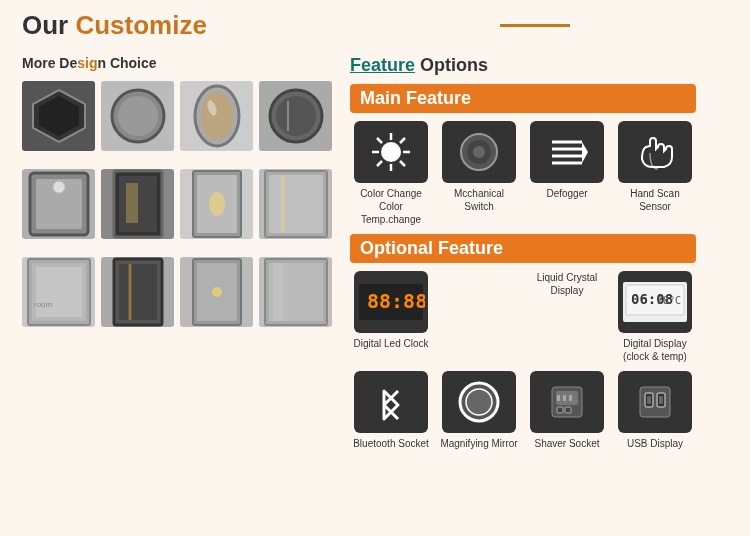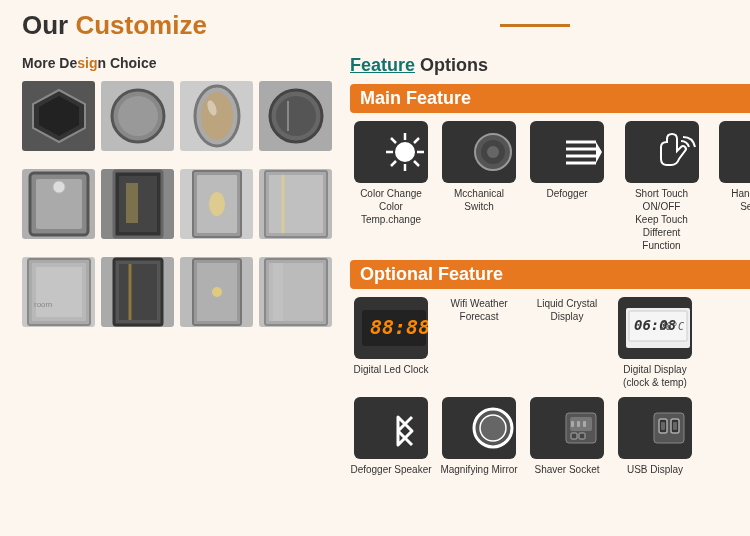--- a/index.html
+++ b/index.html
@@ -102,23 +102,22 @@
       align-items: center;
       width: 82px;
     }
     .feature-icon-box {
       width: 74px;
       height: 62px;
       background: #333;
       border-radius: 6px;
       display: flex;
       align-items: center;
-      justify-content: flex-end;
+      justify-content: center;
       margin-bottom: 4px;
-      font-style: italic;
     }
     .feature-label {
       font-size: 10px;
       color: #333;
       text-align: center;
       line-height: 1.3;
     }
 
     
     .bg-dark { background: #444; }
@@ -303,31 +302,20 @@
               <line x1="8" y1="13" x2="38" y2="13" stroke="white" stroke-width="3"></line>
               <line x1="8" y1="20" x2="38" y2="20" stroke="white" stroke-width="3"></line>
               <line x1="8" y1="27" x2="38" y2="27" stroke="white" stroke-width="3"></line>
               <line x1="8" y1="34" x2="38" y2="34" stroke="white" stroke-width="3"></line>
               <polygon points="38,13 44,23 38,34" fill="white"></polygon>
             </svg>
           </div>
           <div class="feature-label">Defogger</div>
         </div>
 
-        <div class="feature-item" style="width:95px;">
-          <div class="feature-icon-box">
-            <svg width="46" height="46" viewBox="0 0 46 46">
-              <path d="M14,10 Q14,5 19,5 Q24,5 24,10 L24,22 L28,18 Q30,16 32,18 Q34,20 32,22 L26,30 Q24,36 18,36 L14,36 Q8,36 8,30 L8,18 Q8,13 14,13 Z" fill="none" stroke="white" stroke-width="2"></path>
-              <line x1="24" y1="10" x2="24" y2="22" stroke="white" stroke-width="2"></line>
-              <path d="M28,12 Q34,12 36,18" stroke="white" stroke-width="2" fill="none"></path>
-              <path d="M30,8 Q40,8 42,18" stroke="white" stroke-width="2" fill="none"></path>
-            </svg>
-          </div>
-          <div class="feature-label" style="width:90px;">Short Touch ON/OFF<br>Keep Touch Different<br>Function</div>
-        </div>
 
         <div class="feature-item">
           <div class="feature-icon-box">
             <svg width="46" height="46" viewBox="0 0 46 46">
               <path d="M10,30 Q10,20 14,18 L18,17 L18,12 Q18,9 21,9 Q24,9 24,12 L24,20 L26,18 Q26,15 29,15 Q32,15 32,18 L32,22 L34,20 Q34,17 37,17 Q40,17 40,20 L40,28 Q40,36 32,38 L20,38 Q12,38 10,30 Z" fill="none" stroke="white" stroke-width="2"></path>
               <path d="M18,24 Q18,40 26,40" stroke="white" stroke-width="1.5" fill="none" opacity="0.5"></path>
             </svg>
           </div>
           <div class="feature-label">Hand Scan Sensor</div>
         </div>
@@ -344,21 +332,20 @@
           <div class="feature-icon-box">
             <svg width="68" height="44" viewBox="0 0 68 44">
               <rect x="2" y="4" width="64" height="36" rx="3" fill="#222"></rect>
               <text x="10" y="28" font-family="monospace" font-size="20" fill="#ff8800" font-weight="bold">88:88</text>
             </svg>
           </div>
           <div class="feature-label">Digital Led Clock</div>
         </div>
 
         <div class="feature-item">
-          <div class="feature-label">Wifi Weather Forecast</div>
         </div>
 
         <div class="feature-item">
           <div class="feature-label">Liquid Crystal Display</div>
         </div>
 
         <div class="feature-item">
           <div class="feature-icon-box">
             <svg width="68" height="44" viewBox="0 0 68 44">
               <rect x="2" y="2" width="64" height="40" rx="2" fill="#eee"></rect>
@@ -374,21 +361,21 @@
 
       <div class="features-row">
 
         <div class="feature-item">
           <div class="feature-icon-box">
             <svg width="46" height="46" viewBox="0 0 46 46">
               <path d="M16,12 L30,26 L16,40 L16,12 Z M16,26 L30,12" fill="none" stroke="white" stroke-width="3" stroke-linejoin="round"></path>
               <path d="M16,26 L30,40" fill="none" stroke="white" stroke-width="3"></path>
             </svg>
           </div>
-          <div class="feature-label">Defogger Speaker</div>
+          <div class="feature-label">Bluetooth Socket</div>
         </div>
 
         <div class="feature-item">
           <div class="feature-icon-box">
             <svg width="46" height="46" viewBox="0 0 46 46">
               <circle cx="23" cy="23" r="19" fill="#555" stroke="white" stroke-width="3"></circle>
               <circle cx="23" cy="23" r="13" fill="#666" stroke="white" stroke-width="1.5"></circle>
             </svg>
           </div>
           <div class="feature-label">Magnifying Mirror</div>

